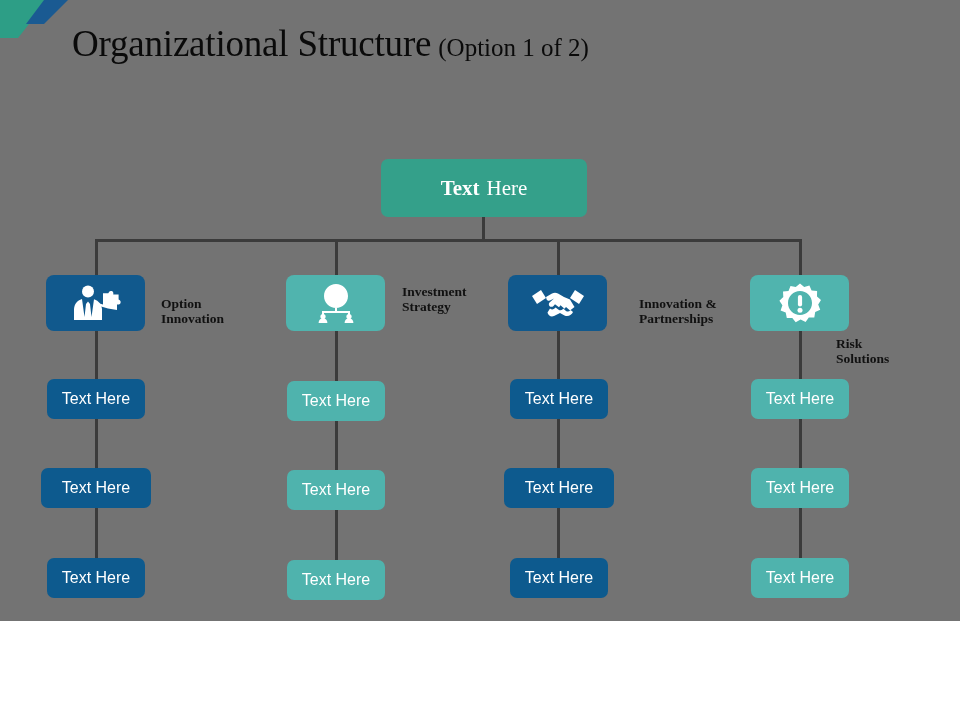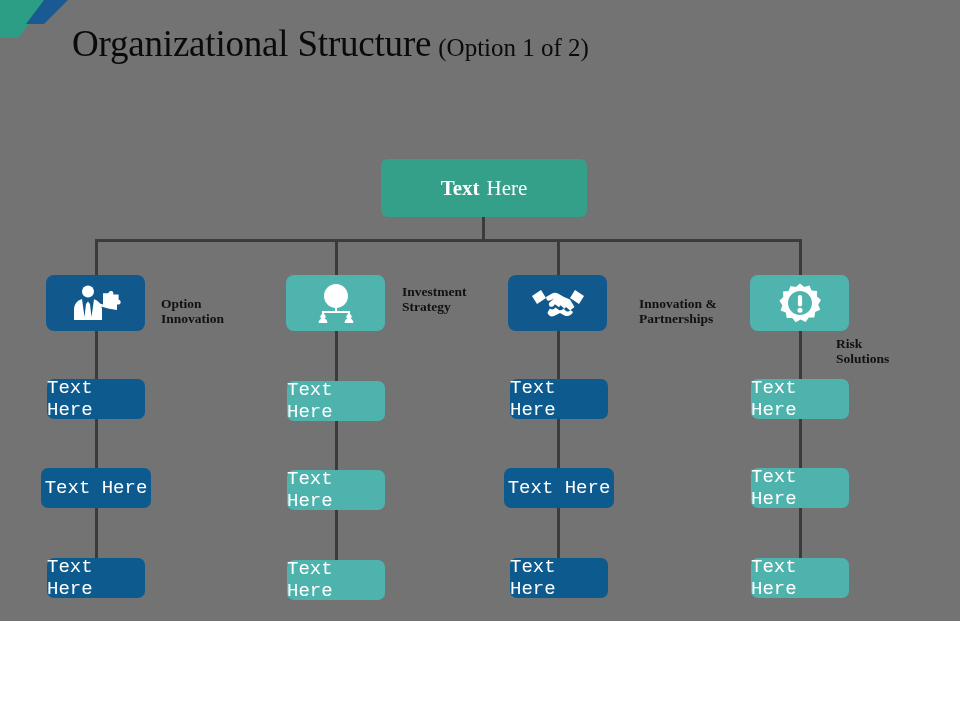--- a/index.html
+++ b/index.html
@@ -108,22 +108,22 @@
 
   
   .leaf {
     position: absolute;
     height: 40px;
     border-radius: 7px;
     display: flex;
     align-items: center;
     justify-content: center;
     color: #ffffff;
-    font-family: Liberation Mono, monospace;
-    font-size: 19px;
+    font-family: Liberation Sans, sans-serif;
+    font-size: 16px;
   }
   .leaf.blue { background: #0d5a8e; }
   .leaf.teal { background: #4fb3ad; }
   .tile.blue { background: #11598d; }
   .tile.teal { background: #50b4ae; }
 </style>
 </head>
 <body>
 
 <div class="slide">

